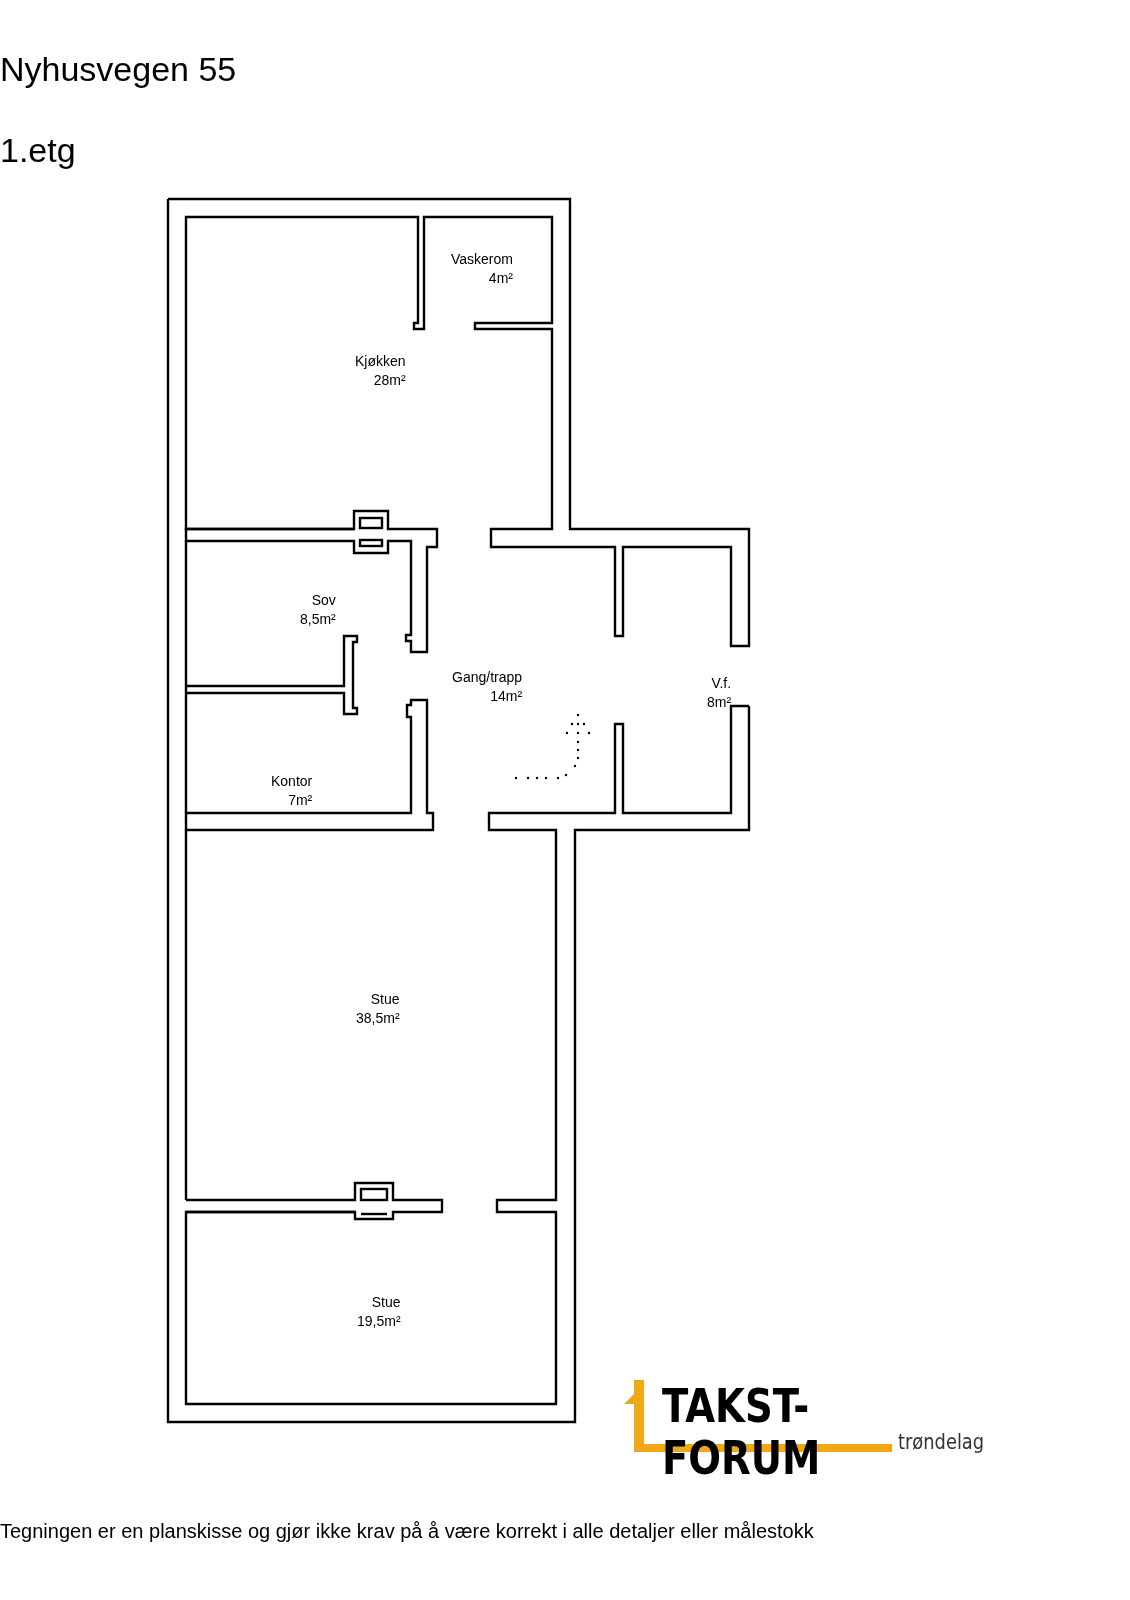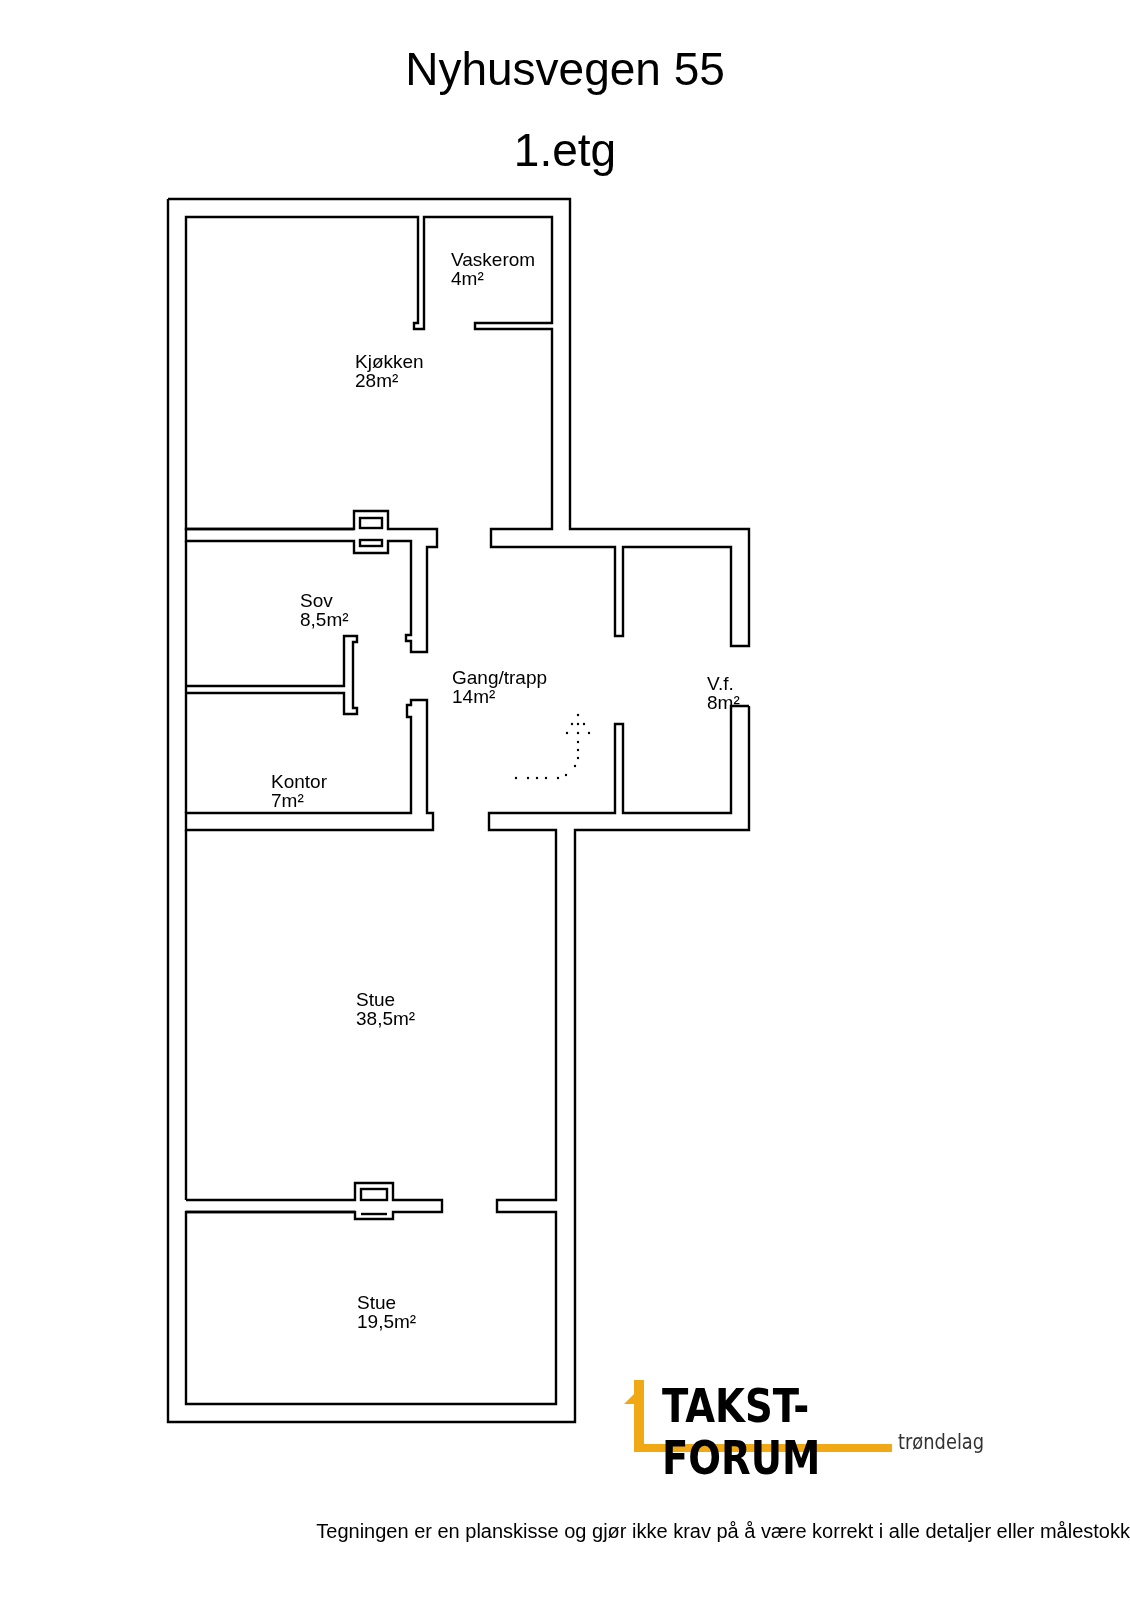--- a/index.html
+++ b/index.html
@@ -1,32 +1,32 @@
 <!DOCTYPE html>
 <html><head>
 <meta charset="utf-8">
 <style>
   html, body { margin: 0; padding: 0; background: #ffffff; }
   body { width: 1130px; height: 1600px; position: relative; overflow: hidden;
          font-family: "Liberation Sans", sans-serif; color: #000; }
-  .title { position: absolute; left: 0; width: 1130px; text-align: center;
-           font-size: 46px; line-height: 42px; }
+  .title { position: absolute; left: 0; width: 1130px; text-align: left;
+           font-size: 34px; line-height: 42px; }
   .title.l1 { top: 48px; }
   .title.l2 { top: 94px; margin-top: 35px; }
   svg.plan { position: absolute; left: 0; top: 0; }
   .wall { fill: none; stroke: #000; stroke-width: 2.4; stroke-linejoin: miter; }
-  .room-label { position: absolute; font-size: 19px; line-height: 19px; white-space: nowrap; }
+  .room-label { position: absolute; font-size: 14px; line-height: 19px; white-space: nowrap; text-align: right; }
   .logo { position: absolute; left: 620px; top: 1380px; width: 380px; height: 80px; }
   .logo-text { position: absolute; left: 42px; top: 0px; font-size: 47px; font-weight: bold;
                letter-spacing: 0px; transform: scaleX(0.82); transform-origin: left top;
                font-family: "DejaVu Sans", sans-serif; line-height: 52px; }
   .logo-sub { position: absolute; left: 278px; top: 50px; font-size: 21px; color: #333;
               transform: scaleX(0.85); transform-origin: left top;
               font-family: "DejaVu Sans", sans-serif; }
-  .footer { position: absolute; left: 0; width: 1130px; top: 1520px; text-align: right;
+  .footer { position: absolute; left: 0; width: 1130px; top: 1520px; text-align: left;
             font-size: 20px; }
 </style>
 </head>
 <body>
 
 <div class="title l1">Nyhusvegen 55</div>
 <div class="title l2">1.etg</div>
 
 <svg class="plan" width="1130" height="1600" viewBox="0 0 1130 1600">
 

